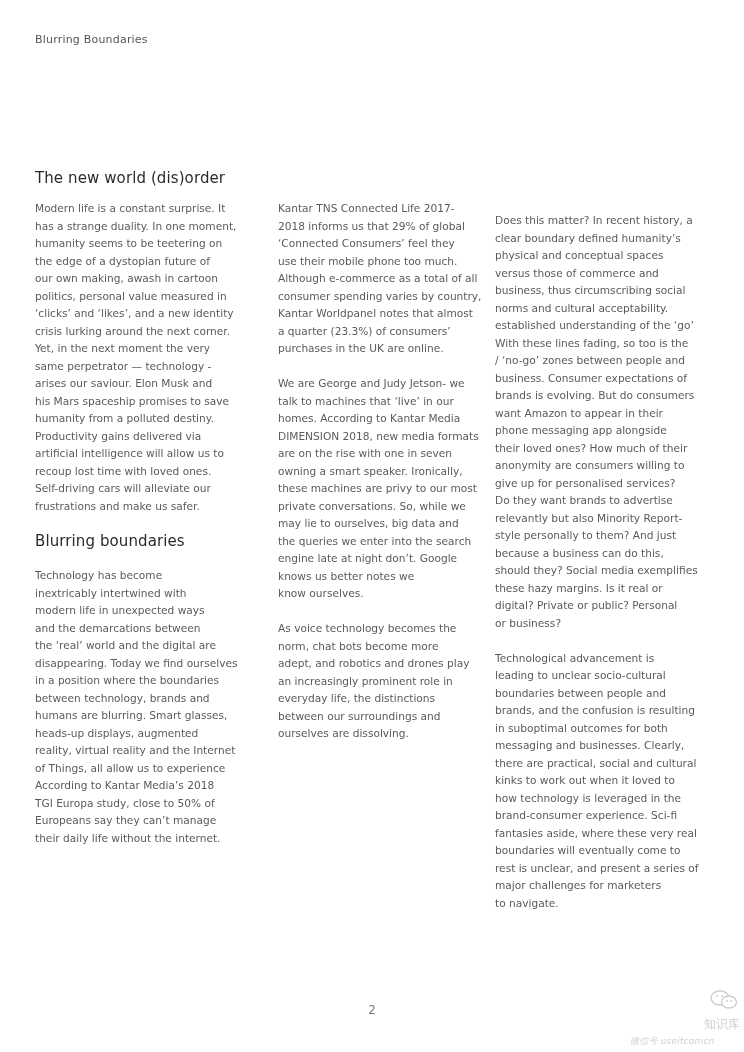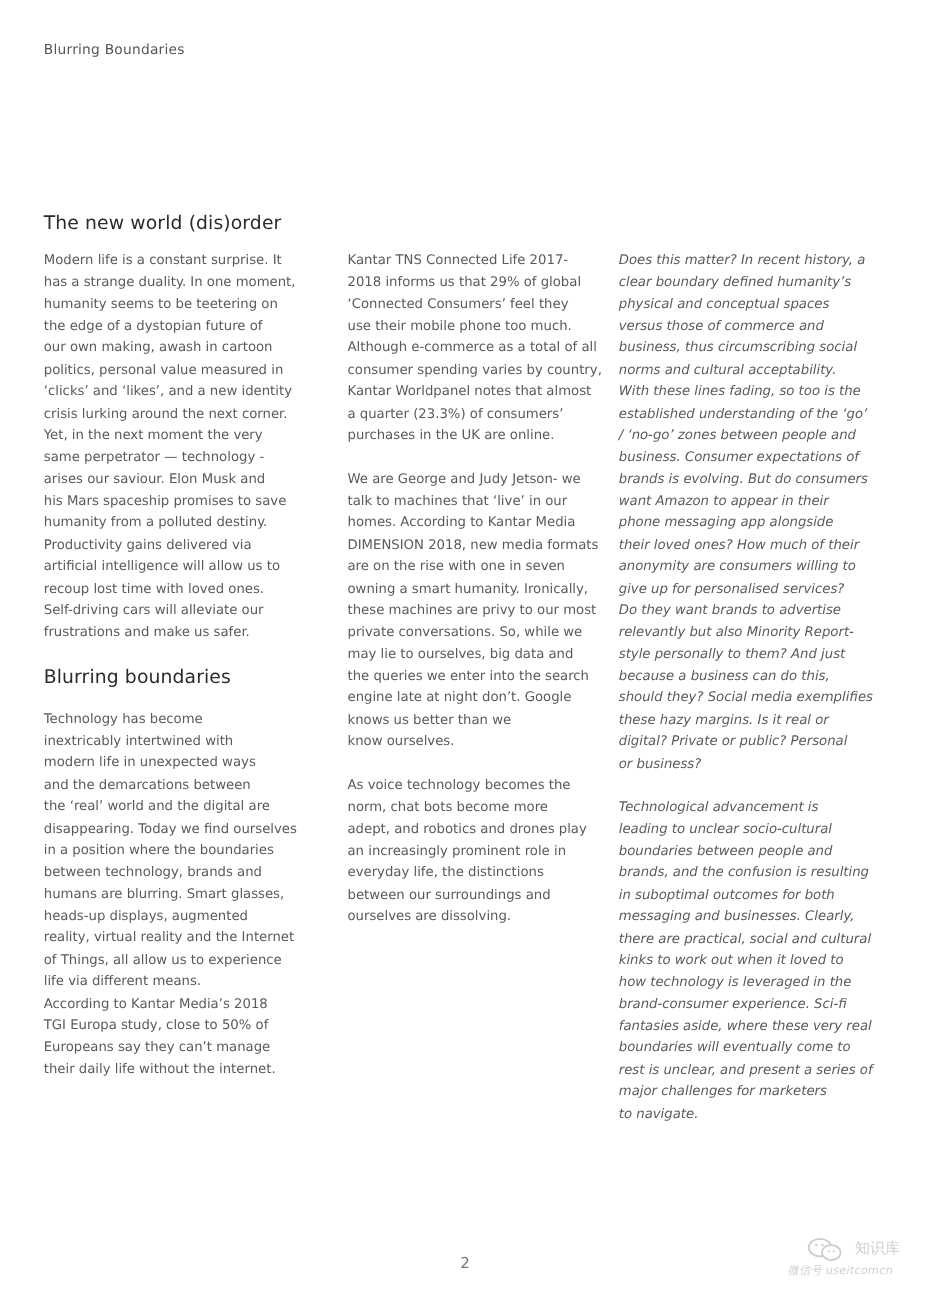--- a/index.html
+++ b/index.html
@@ -2,30 +2,30 @@
 <html><head>
 <meta charset="utf-8">
 <style>
   html, body { margin: 0; padding: 0; background: #ffffff; }
   body { width: 744px; height: 1052px; position: relative; overflow: hidden;
          font-family: "DejaVu Sans", sans-serif; color: #555555; }
   .running-head { position: absolute; left: 35px; top: 33px; font-size: 11px; color: #555; letter-spacing: 0.2px; }
   .col { position: absolute; top: 168px; width: 222px; }
   .col1 { left: 35px; }
   .col2 { left: 278px; top: 200px; }
-  .col3 { left: 495px; top: 200px; font-style: italic; }
+  .col3 { left: 495px; top: 212px; }
   h2 { margin: 0; font-weight: normal; color: #2b2b2b; font-size: 15px; letter-spacing: 0.1px; }
   .h-first { height: 32px; line-height: 20px; }
   .h-second { margin-top: 16px; height: 36px; line-height: 20px; }
   .para { margin: 0; font-size: 10.6px; line-height: 17.5px; color: #5a5a5a; white-space: nowrap; }
   .para .ln { display: block; }
   .gap { height: 17.5px; }
   .page-number { position: absolute; left: 0; width: 744px; text-align: center; top: 1003px; font-size: 12px; color: #777; }
   .watermark { position: absolute; left: 628px; top: 990px; width: 112px; height: 44px; color: #c9c9c9; }
-  .wm-row { display: flex; align-items: flex-start; gap: 8px; padding-left: 18px; }
+  .wm-row { display: flex; align-items: flex-end; gap: 8px; padding-left: 18px; flex-direction: column; }
   .wm-icon { width: 30px; height: 18px; position: relative; }
   .wm-name { font-size: 12px; color: #cfcfcf; }
   .wm-id { font-size: 9px; color: #d0d0d0; margin-top: 2px; padding-left: 2px; letter-spacing: 0.2px; font-style: italic; }
 </style>
 </head>
 <body>
 
 <div class="running-head">Blurring Boundaries</div>
 
 <div class="col col1">
@@ -57,21 +57,20 @@
       <span class="ln">modern life in unexpected ways</span>
       <span class="ln">and the demarcations between</span>
       <span class="ln">the ‘real’ world and the digital are</span>
       <span class="ln">disappearing. Today we find ourselves</span>
       <span class="ln">in a position where the boundaries</span>
       <span class="ln">between technology, brands and</span>
       <span class="ln">humans are blurring. Smart glasses,</span>
       <span class="ln">heads-up displays, augmented</span>
       <span class="ln">reality, virtual reality and the Internet</span>
       <span class="ln">of Things, all allow us to experience</span>
-      <span class="ln">life via different means.</span>
       <span class="ln">According to Kantar Media’s 2018</span>
       <span class="ln">TGI Europa study, close to 50% of</span>
       <span class="ln">Europeans say they can’t manage</span>
       <span class="ln">their daily life without the internet.</span>
     </div>
 </div>
 
 <div class="col col2">
   <div class="para">
       <span class="ln">Kantar TNS Connected Life 2017-</span>
@@ -84,27 +83,27 @@
       <span class="ln">a quarter (23.3%) of consumers’</span>
       <span class="ln">purchases in the UK are online.</span>
     </div>
   <div class="gap"></div>
   <div class="para">
       <span class="ln">We are George and Judy Jetson- we</span>
       <span class="ln">talk to machines that ‘live’ in our</span>
       <span class="ln">homes. According to Kantar Media</span>
       <span class="ln">DIMENSION 2018, new media formats</span>
       <span class="ln">are on the rise with one in seven</span>
-      <span class="ln">owning a smart humanity. Ironically,</span>
+      <span class="ln">owning a smart speaker. Ironically,</span>
       <span class="ln">these machines are privy to our most</span>
       <span class="ln">private conversations. So, while we</span>
       <span class="ln">may lie to ourselves, big data and</span>
       <span class="ln">the queries we enter into the search</span>
       <span class="ln">engine late at night don’t. Google</span>
-      <span class="ln">knows us better than we</span>
+      <span class="ln">knows us better notes we</span>
       <span class="ln">know ourselves.</span>
     </div>
   <div class="gap"></div>
   <div class="para">
       <span class="ln">As voice technology becomes the</span>
       <span class="ln">norm, chat bots become more</span>
       <span class="ln">adept, and robotics and drones play</span>
       <span class="ln">an increasingly prominent role in</span>
       <span class="ln">everyday life, the distinctions</span>
       <span class="ln">between our surroundings and</span>
@@ -113,22 +112,22 @@
 </div>
 
 <div class="col col3">
   <div class="para">
       <span class="ln">Does this matter? In recent history, a</span>
       <span class="ln">clear boundary defined humanity’s</span>
       <span class="ln">physical and conceptual spaces</span>
       <span class="ln">versus those of commerce and</span>
       <span class="ln">business, thus circumscribing social</span>
       <span class="ln">norms and cultural acceptability.</span>
+      <span class="ln">established understanding of the ‘go’</span>
       <span class="ln">With these lines fading, so too is the</span>
-      <span class="ln">established understanding of the ‘go’</span>
       <span class="ln">/ ‘no-go’ zones between people and</span>
       <span class="ln">business. Consumer expectations of</span>
       <span class="ln">brands is evolving. But do consumers</span>
       <span class="ln">want Amazon to appear in their</span>
       <span class="ln">phone messaging app alongside</span>
       <span class="ln">their loved ones? How much of their</span>
       <span class="ln">anonymity are consumers willing to</span>
       <span class="ln">give up for personalised services?</span>
       <span class="ln">Do they want brands to advertise</span>
       <span class="ln">relevantly but also Minority Report-</span>

